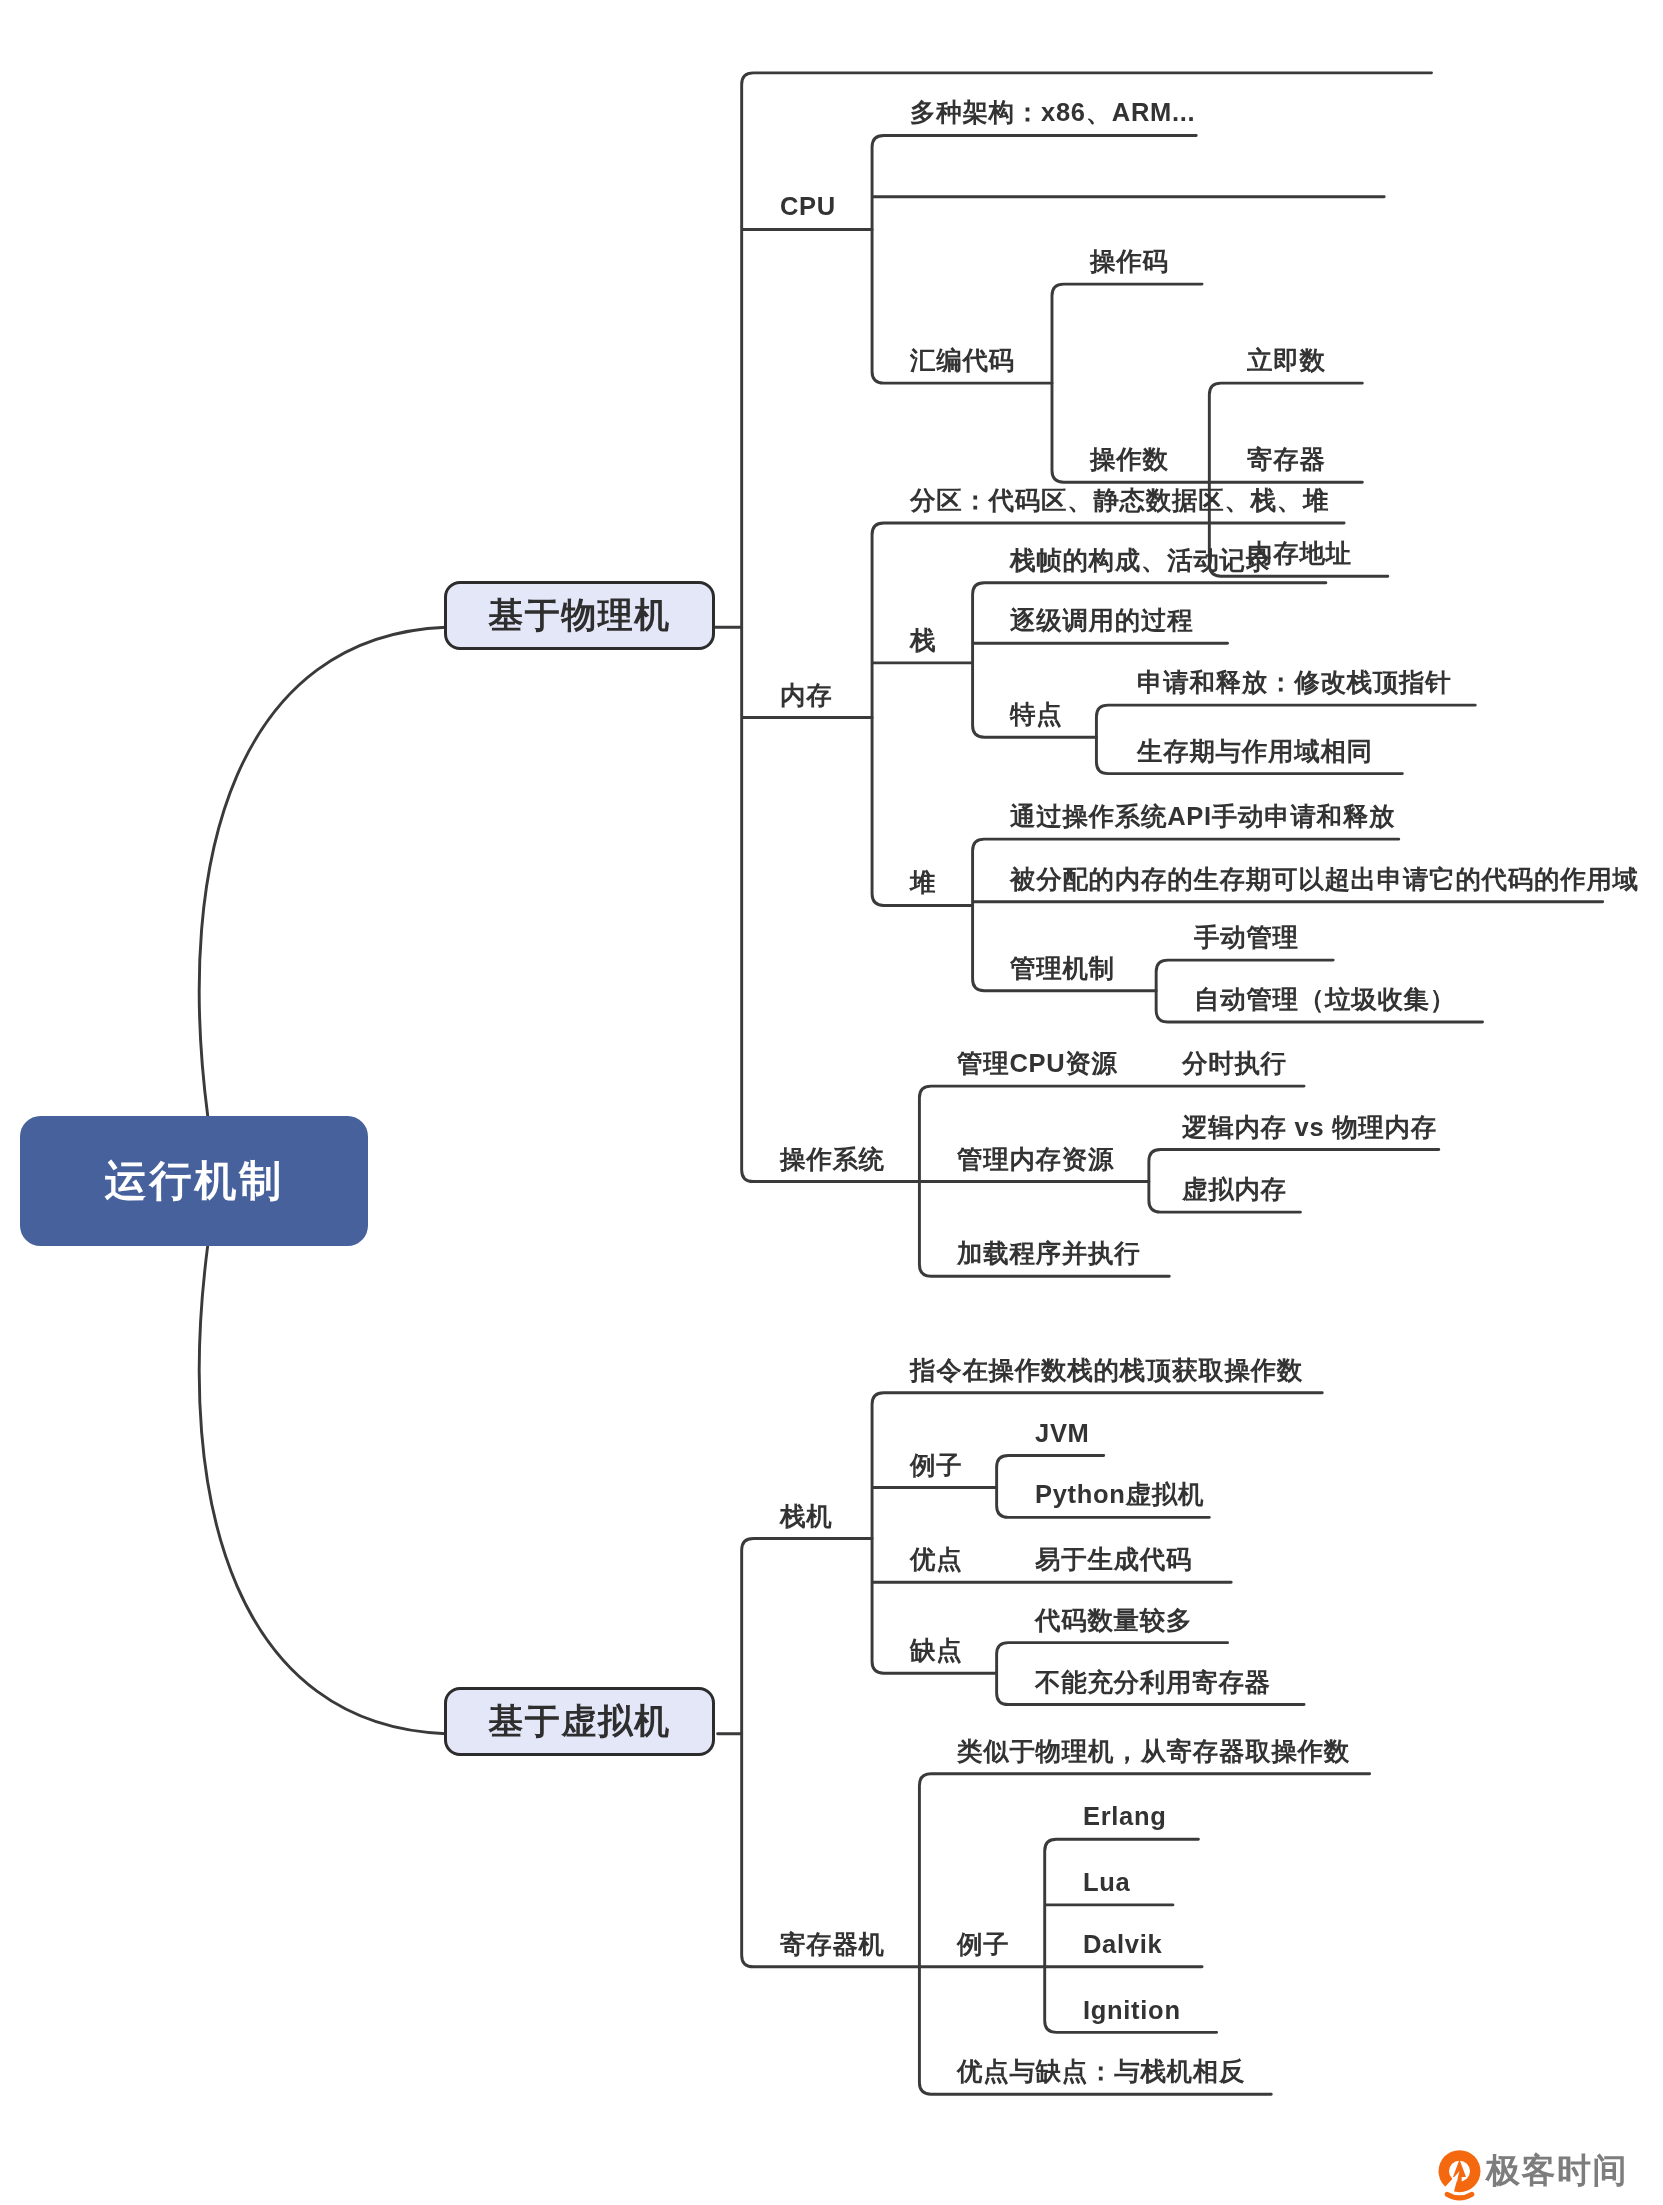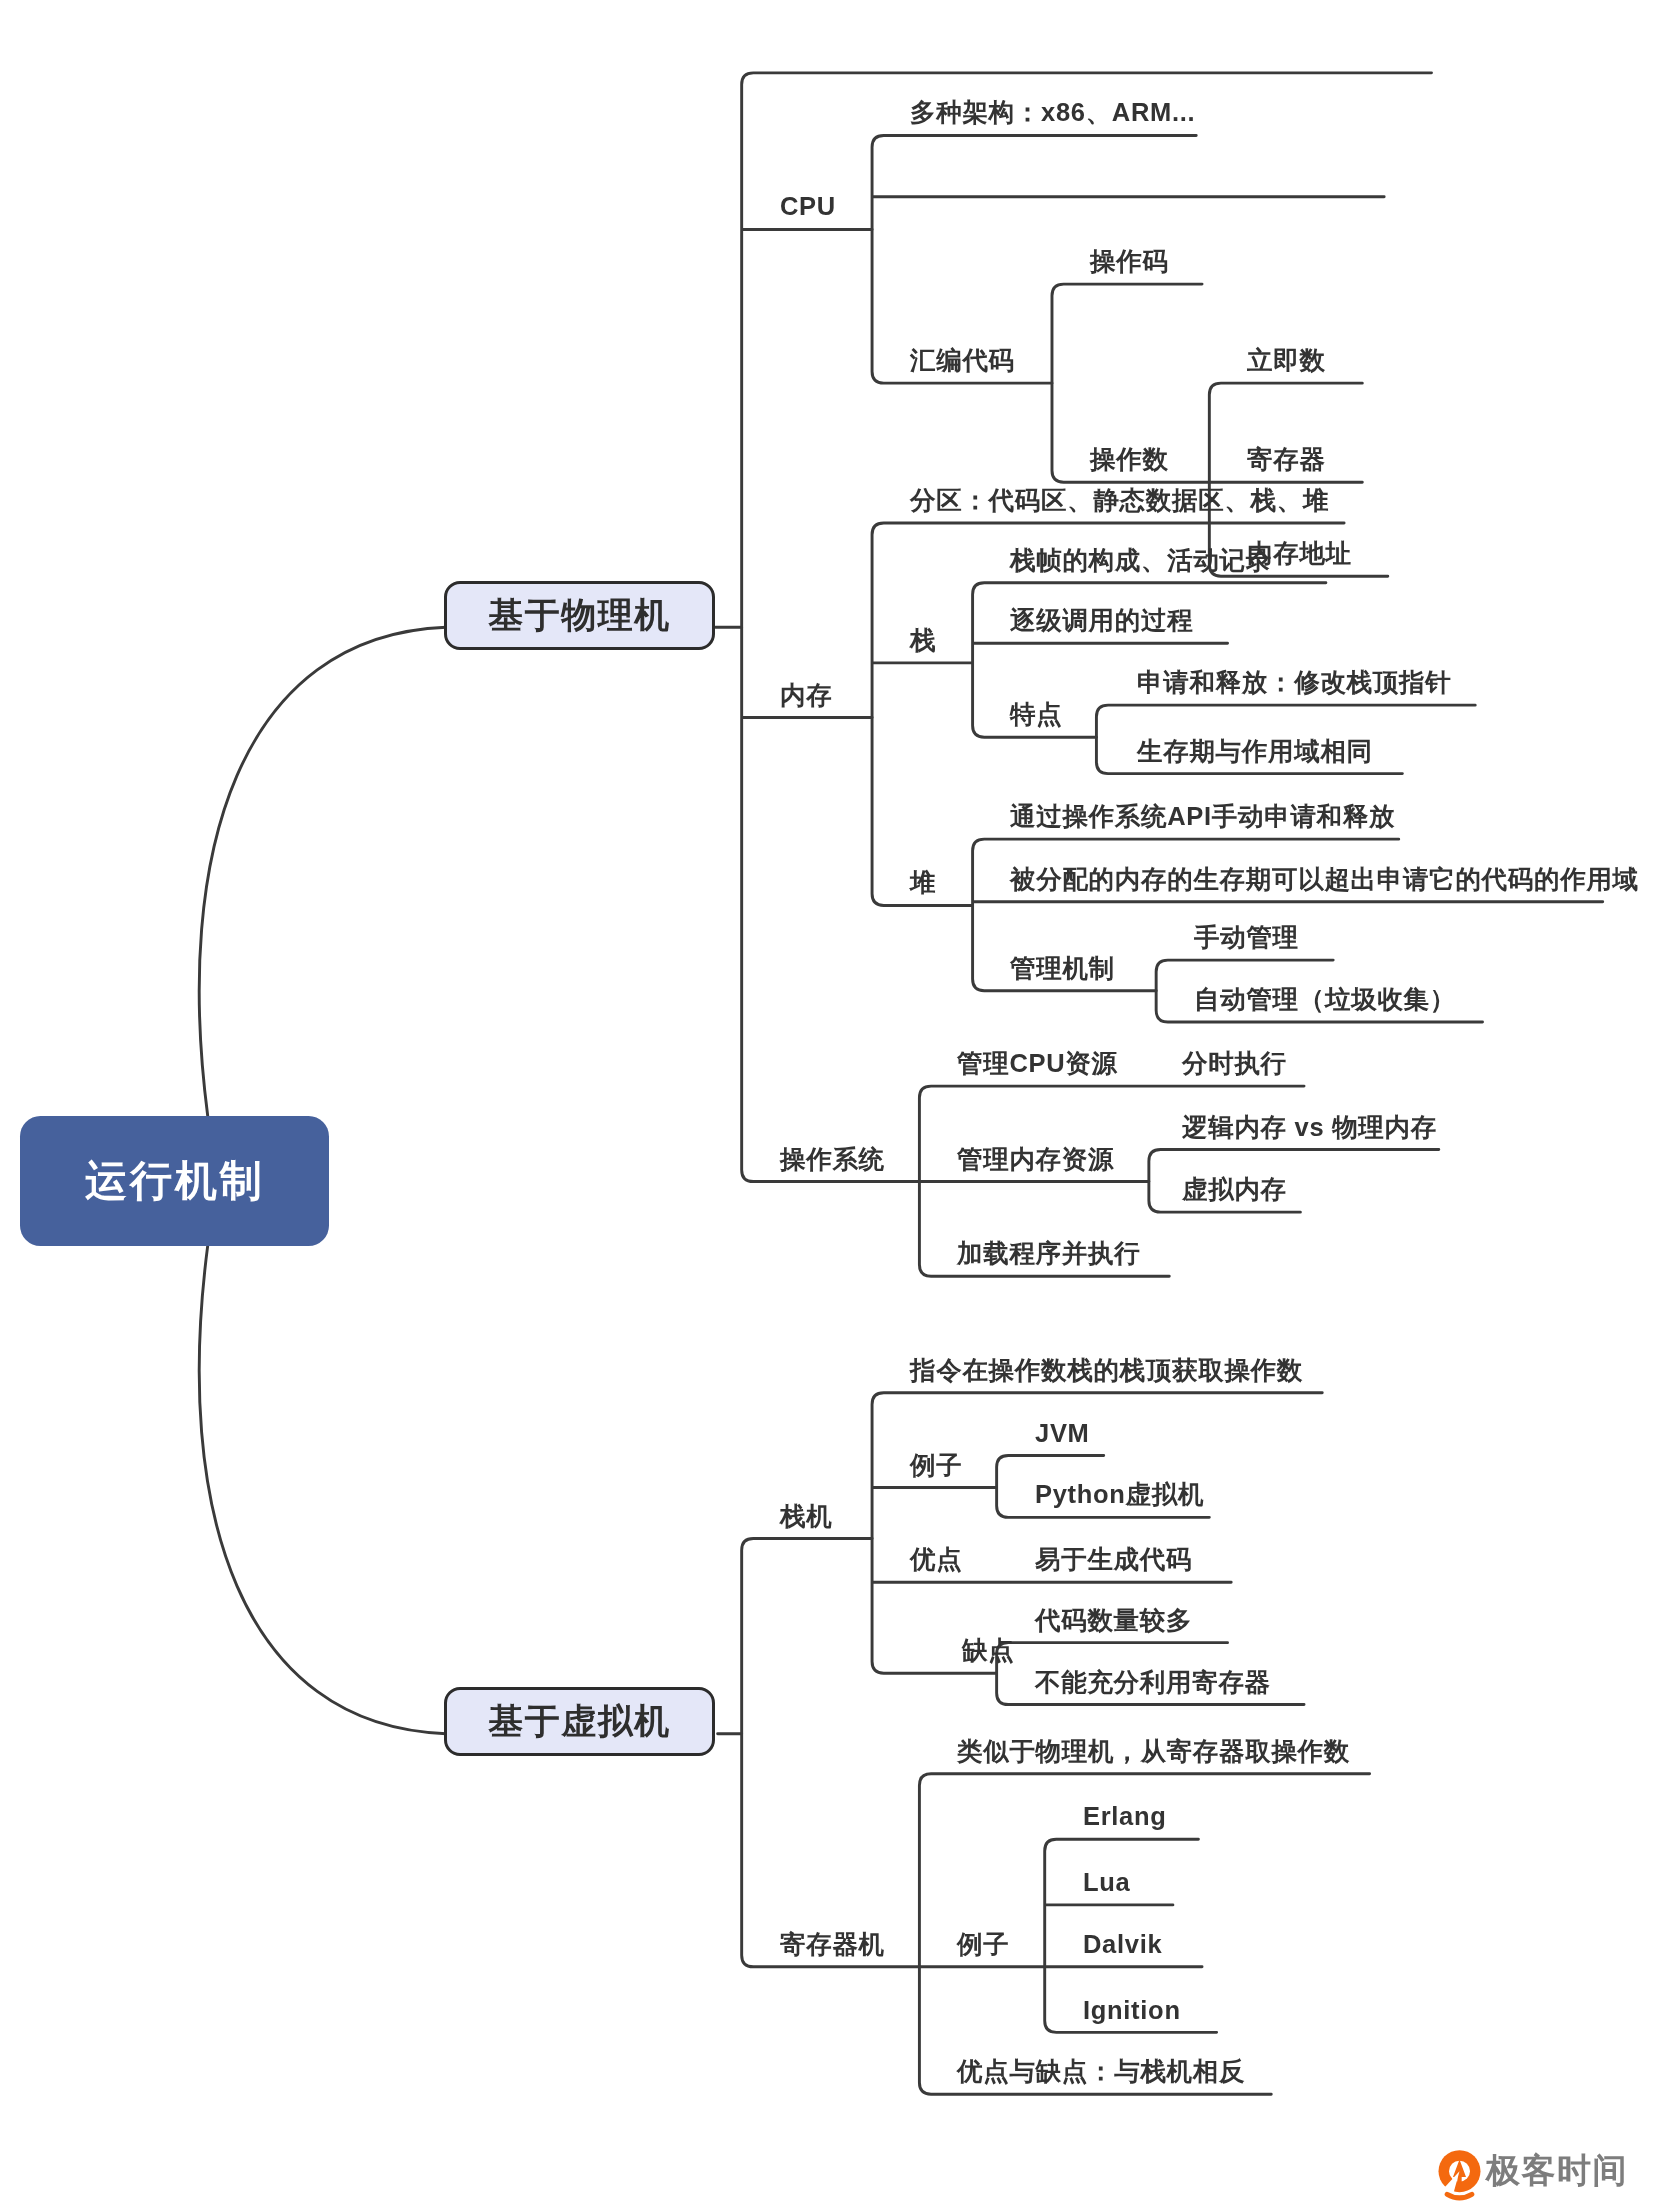--- a/index.html
+++ b/index.html
@@ -7,21 +7,21 @@
     position:relative;width:1664px;height:2205px;background:#ffffff;overflow:hidden;
     font-family:"Liberation Sans","DejaVu Sans",sans-serif;
   }
   .wires{position:absolute;left:0;top:0;z-index:0;}
   .wires path{stroke:#3a3a3a;stroke-width:4;fill:none;stroke-linecap:round;stroke-linejoin:round;}
   .node{
     position:absolute;z-index:2;display:flex;align-items:center;justify-content:center;
     box-sizing:border-box;white-space:nowrap;
   }
   .root{
-    width:309px;height:130px;left:20.4px;top:1116px;background:#46619C;border-radius:20.4px;
+    width:348px;height:130px;left:20.4px;top:1116px;background:#46619C;border-radius:20.4px;
     color:#ffffff;font-size:42px;font-weight:700;letter-spacing:2.9px;
   }
   .branch{
     width:271px;height:69px;background:#E4E7F8;border:3.6px solid #2c2c2c;border-radius:16px;
     color:#2e2e2e;font-size:35px;font-weight:700;letter-spacing:1.5px;
   }
   .branch.b1{left:444px;top:581px;}
   .branch.b2{left:444px;top:1687px;}
   .topic{
     position:absolute;z-index:1;font-size:25.5px;line-height:34px;font-weight:600;color:#333333;
@@ -102,21 +102,21 @@
   <div class="topic" style="left:1182px;top:1172px">虚拟内存</div>
   <div class="topic" style="left:957px;top:1236px">加载程序并执行</div>
 
   <div class="topic" style="left:780px;top:1499px">栈机</div>
   <div class="topic" style="left:910px;top:1353px">指令在操作数栈的栈顶获取操作数</div>
   <div class="topic" style="left:910px;top:1448px">例子</div>
   <div class="topic" style="left:1035px;top:1416px">JVM</div>
   <div class="topic" style="left:1035px;top:1477px">Python虚拟机</div>
   <div class="topic" style="left:910px;top:1542px">优点</div>
   <div class="topic" style="left:1035px;top:1542px">易于生成代码</div>
-  <div class="topic" style="left:962px;top:1633px">缺点</div>
+  <div class="topic" style="left:910px;top:1633px">缺点</div>
   <div class="topic" style="left:1035px;top:1603px">代码数量较多</div>
   <div class="topic" style="left:1035px;top:1665px">不能充分利用寄存器</div>
 
   <div class="topic" style="left:780px;top:1927px">寄存器机</div>
   <div class="topic" style="left:957px;top:1734px">类似于物理机，从寄存器取操作数</div>
   <div class="topic" style="left:957px;top:1927px">例子</div>
   <div class="topic" style="left:1083px;top:1799px">Erlang</div>
   <div class="topic" style="left:1083px;top:1865px">Lua</div>
   <div class="topic" style="left:1083px;top:1927px">Dalvik</div>
   <div class="topic" style="left:1083px;top:1993px">Ignition</div>

